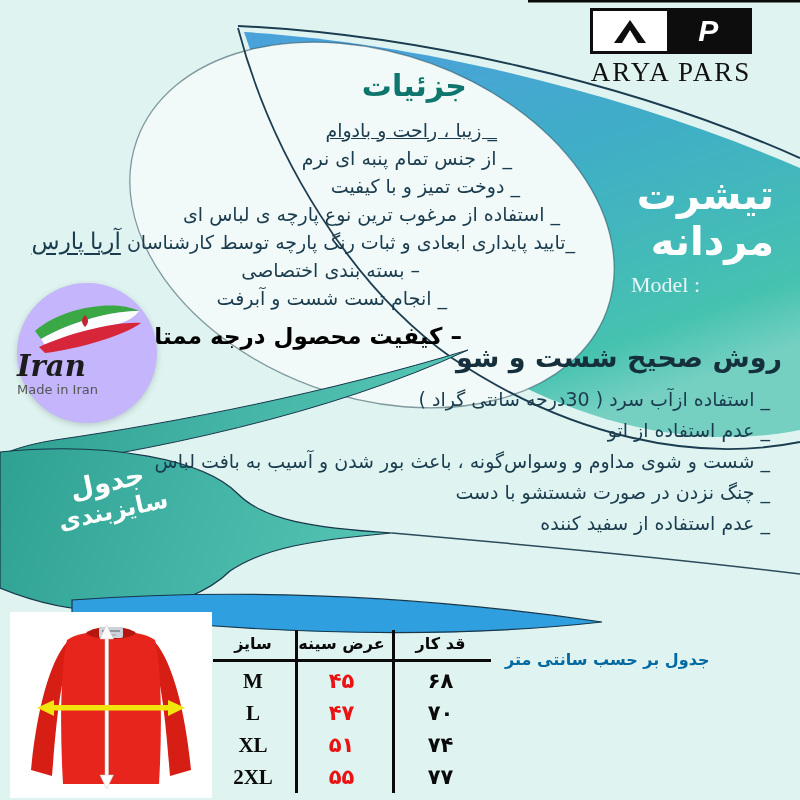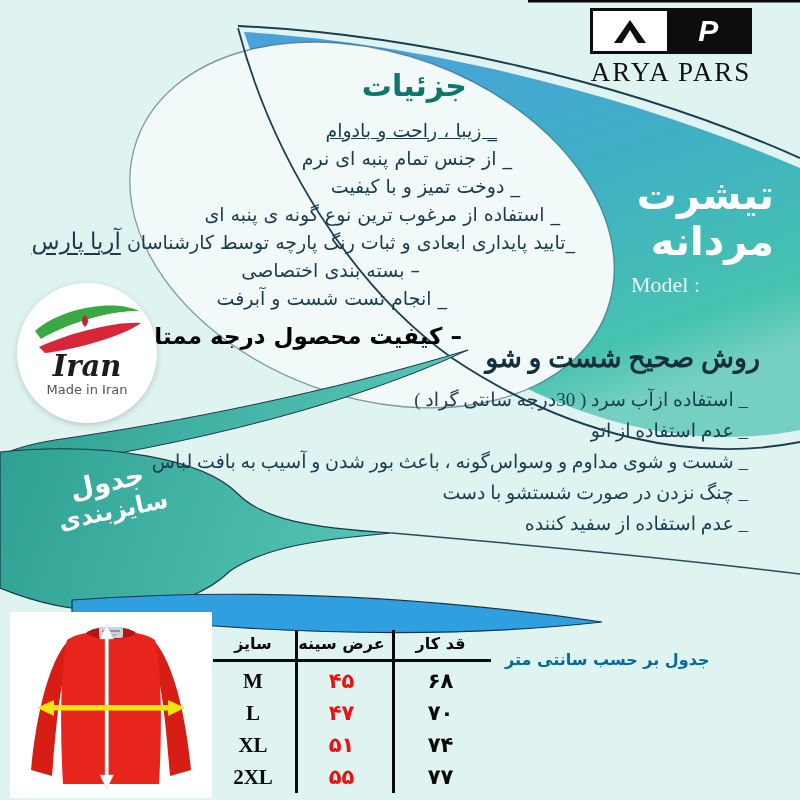--- a/index.html
+++ b/index.html
@@ -25,28 +25,28 @@
   .detail-line{white-space:nowrap;}
   .brand-underline{font-family:"Liberation Serif",serif;font-size:23px;text-decoration:underline;text-underline-offset:4px;}
   .quality-note{font-weight:800;color:#000;font-size:23px;margin:10px 101px 0 0;white-space:nowrap;}
 
   
   #product{top:172px;right:26px;width:270px;direction:rtl;text-align:right;color:#fff;}
   .product-title{font-size:40px;font-weight:bold;letter-spacing:1px;text-align:right;}
   .model-label{font-family:"Liberation Serif",serif;font-size:22px;color:#e9f5f8;direction:ltr;text-align:right;margin:8px 74px 0 0;}
 
   
-  #iran-badge{left:17px;top:283px;width:140px;height:140px;background:#ffffff;border-radius:50%;
-    box-shadow:0 2px 6px rgba(0,0,0,.18);text-align:center;}
+  #iran-badge{left:17px;top:283px;width:140px;height:140px;background:#c4b5fd;border-radius:50%;
+    box-shadow:0 2px 6px rgba(0,0,0,.18);}
   #iran-badge svg{display:block;margin:8px auto 0;}
   .iran-name{font-family:"DejaVu Serif",serif;font-style:italic;font-weight:bold;font-size:29px;color:#1c1c1c;margin-top:-8px;line-height:30px;}
   .iran-caption{font-size:13px;color:#555;margin-top:1px;}
 
   
-  #washing{top:340px;right:40px;width:660px;direction:rtl;color:#1a3c4e;font-size:19px;line-height:31px;font-family:Liberation Serif, serif;}
+  #washing{top:340px;right:18px;width:660px;direction:rtl;color:#1a3c4e;font-size:19px;line-height:31px;}
   .washing-title{font-size:27px;font-weight:bold;color:#15303c;margin-bottom:8px;line-height:36px;}
   .wash-line{margin-right:12px;white-space:nowrap;}
 
   
   #size-badge{left:40px;top:466px;width:140px;transform:rotate(-12deg);color:#fff;text-align:center;}
   .badge-line1{font-size:27px;font-weight:bold;}
   .badge-line2{font-size:24px;font-weight:bold;letter-spacing:1px;}
 
   
   #shirt-box{left:10px;top:612px;width:202px;height:186px;background:#fff;}
@@ -114,21 +114,21 @@
   </div>
   <div class="brand-name">ARYA PARS</div>
 </div>
 
 <div id="details" class="layer">
   <div class="details-title">جزئیات</div>
   <div>
       <div class="detail-line" style="margin-right: 66px; text-decoration: underline;">_ زیبا ، راحت و بادوام</div>
       <div class="detail-line" style="margin-right: 51px;">_ از جنس تمام پنبه ای نرم</div>
       <div class="detail-line" style="margin-right: 43px;">_ دوخت تمیز و با کیفیت</div>
-      <div class="detail-line" style="margin-right: 3px;">_ استفاده از مرغوب ترین نوع گونه ی پنبه ای</div>
+      <div class="detail-line" style="margin-right: 3px;">_ استفاده از مرغوب ترین نوع پارچه ی لباس ای</div>
       <div class="detail-line" style="margin-right: -12px;"><span>_تایید پایداری ابعادی و ثبات رنگ پارچه توسط کارشناسان </span><span class="brand-underline">آریا پارس</span></div>
       <div class="detail-line" style="margin-right: 143px;">– بسته بندی اختصاصی</div>
       <div class="detail-line" style="margin-right: 116px;">_ انجام تست شست و آبرفت</div>
     </div>
   <div class="quality-note">– کیفیت محصول درجه ممتاز</div>
 </div>
 
 <div id="product" class="layer">
   <div class="product-title">تیشرت مردانه</div>
   <div class="model-label">Model :</div>

